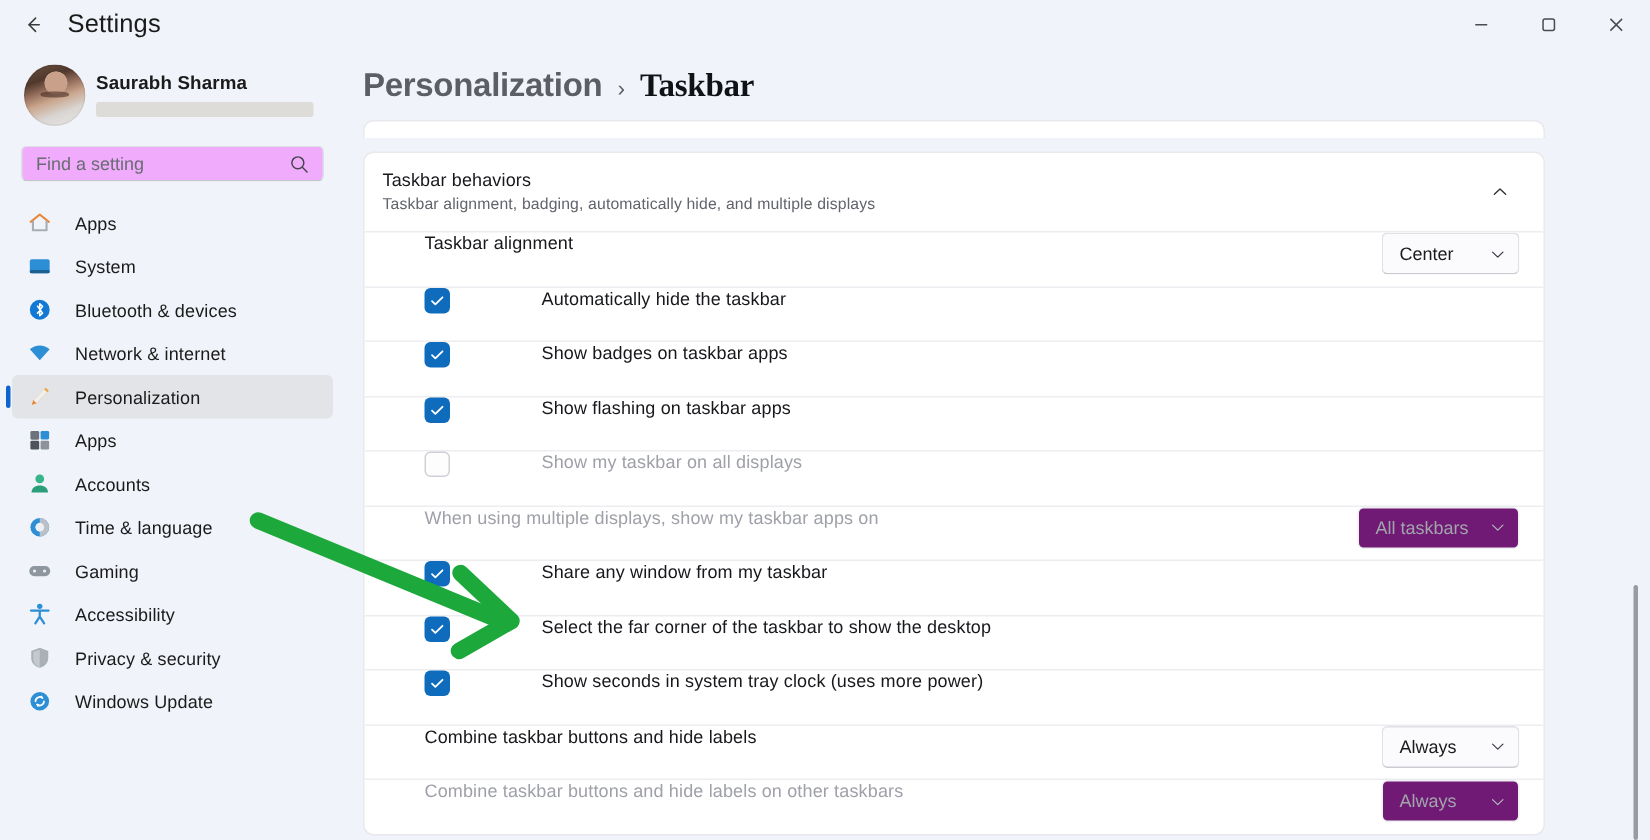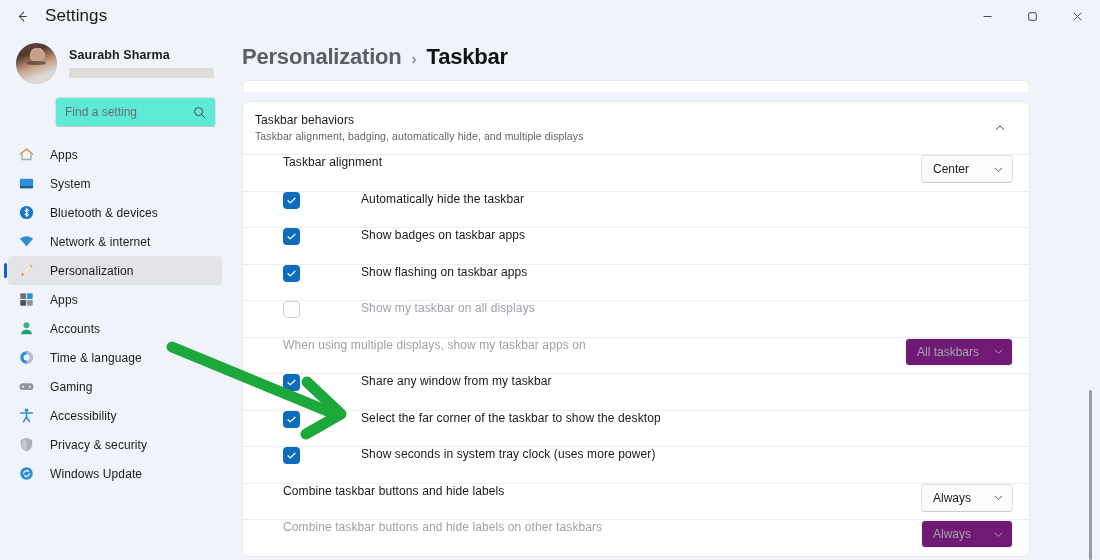--- a/index.html
+++ b/index.html
@@ -69,38 +69,37 @@
       radial-gradient(circle at 52% 30%, #c9a089 0 21%, rgba(201,160,137,0) 22%),
       linear-gradient(160deg, #6b5142 0%, #50382c 26%, #9a7360 42%, #c9a58c 55%, #d9d5d2 74%, #e8e8e6 100%);
     overflow: hidden; position: relative;
     box-shadow: inset 0 0 0 1px rgba(0,0,0,.06);
   }
   .avatar::after {
     content:""; position:absolute; left:27%; top:44%;
     width:46%; height:10%; border-radius:40%;
     background: rgba(60,35,25,.55);
   }
-  .profile-text { margin-left: 12px; flex: 1; min-width: 0; }
+  .profile-text { margin-left: 7px; flex: 1; min-width: 0; }
   .profile-name {
     font-size: 12.5px; font-weight: bold; color: #1b1b1b;
     letter-spacing: .1px;
   }
   .profile-mail-redacted {
     margin-top: 6px; height: 10px; width: 145px;
     background: #DEDCD8; border-radius: 2px;
   }
 
   .search-wrap { padding: 7px 6px 0 6px; }
   .search-box {
-    height: 30px; background: #5eead4;
+    height: 24px; background: #f0abfc;
     border: 1px solid #DEDFE3; border-bottom-color: #C6C7CC;
     border-radius: 4px;
     display: flex; align-items: center;
     padding: 0 9px;
-    margin-left: 41px;
   }
   .search-box input {
     border: 0; outline: 0; background: transparent;
     font-family: inherit; font-size: 12px; color: #50525a;
     flex: 1; min-width: 0;
   }
   .search-box input::placeholder { color: #6a6c73; }
   .search-icon { color: #43454b; display: flex; }
 
   .nav { margin-top: 13px; }
@@ -134,21 +133,21 @@
     display: flex; flex-direction: column;
     padding-left: 12px;
   }
   .breadcrumb {
     padding: 12px 0 10px 0;
     display: flex; align-items: baseline; gap: 10px;
     font-size: 22px;
   }
   .bc-parent { color: #5c5e66; font-weight: bold; letter-spacing: -.2px; }
   .bc-sep { color: #5c5e66; font-size: 15px; font-weight: normal; }
-  .bc-current { color: #111215; font-weight: bold; letter-spacing: -.2px; }
+  .bc-current { color: #111215; font-weight: bold; letter-spacing: -.2px; font-family: Liberation Serif, serif; }
 
   .scroll-area {
     flex: 1; min-height: 0;
     position: relative;
     overflow: hidden;
     padding-right: 70px;
   }
   .card {
     background: #FFFFFF;
     border: 1px solid #E9E9ED;

